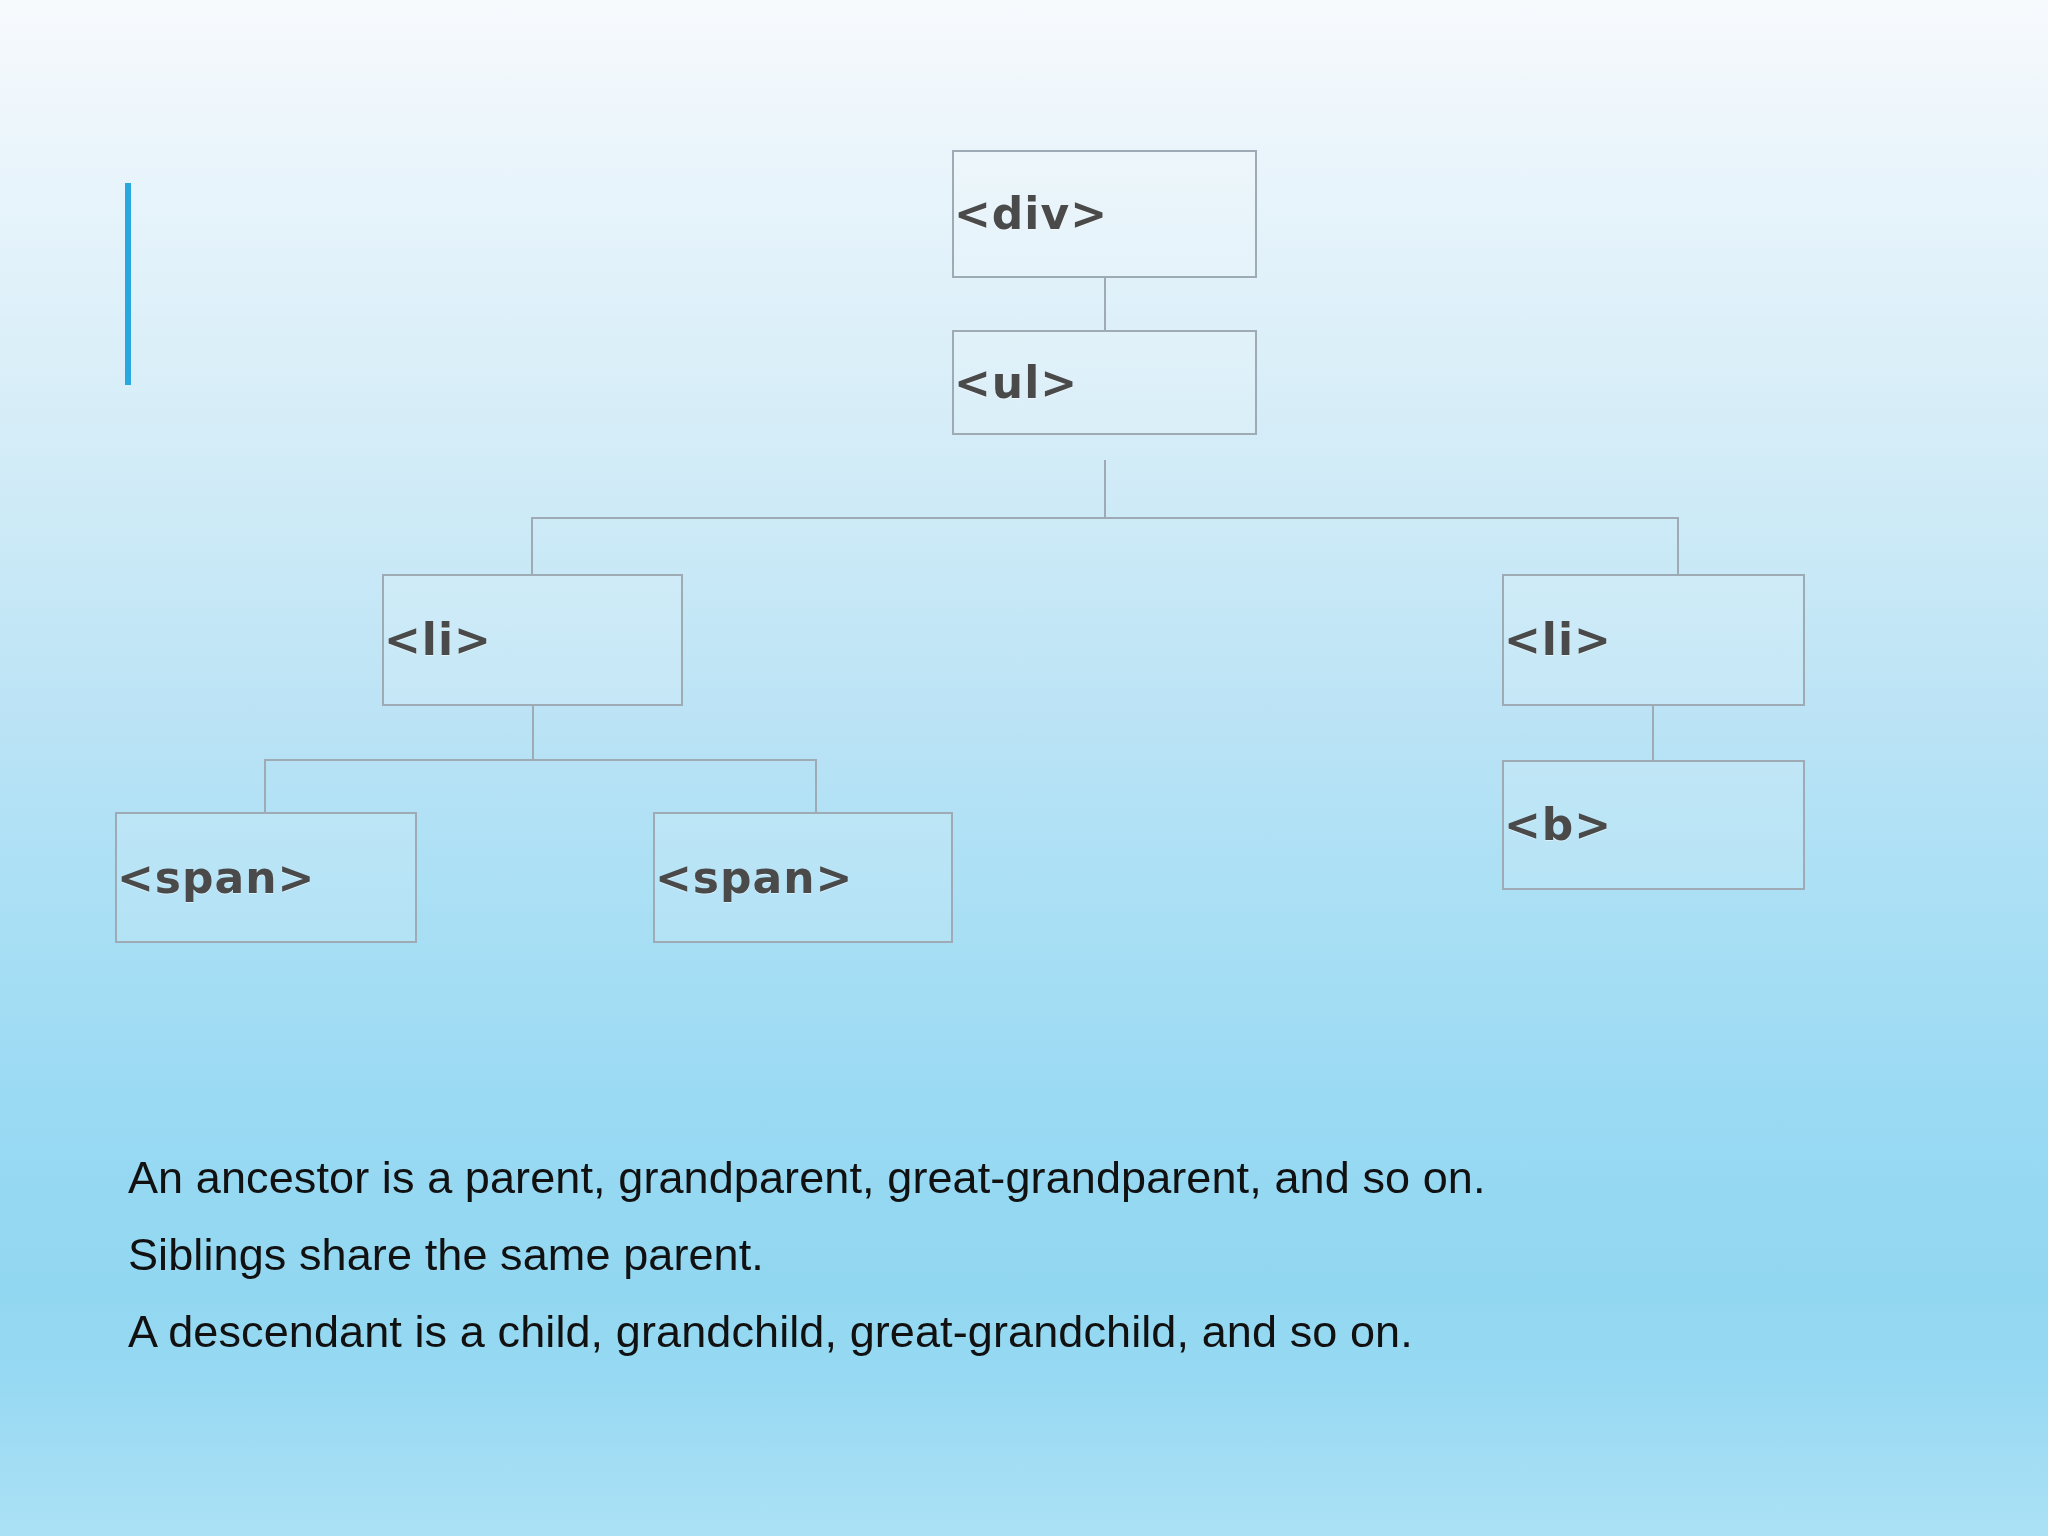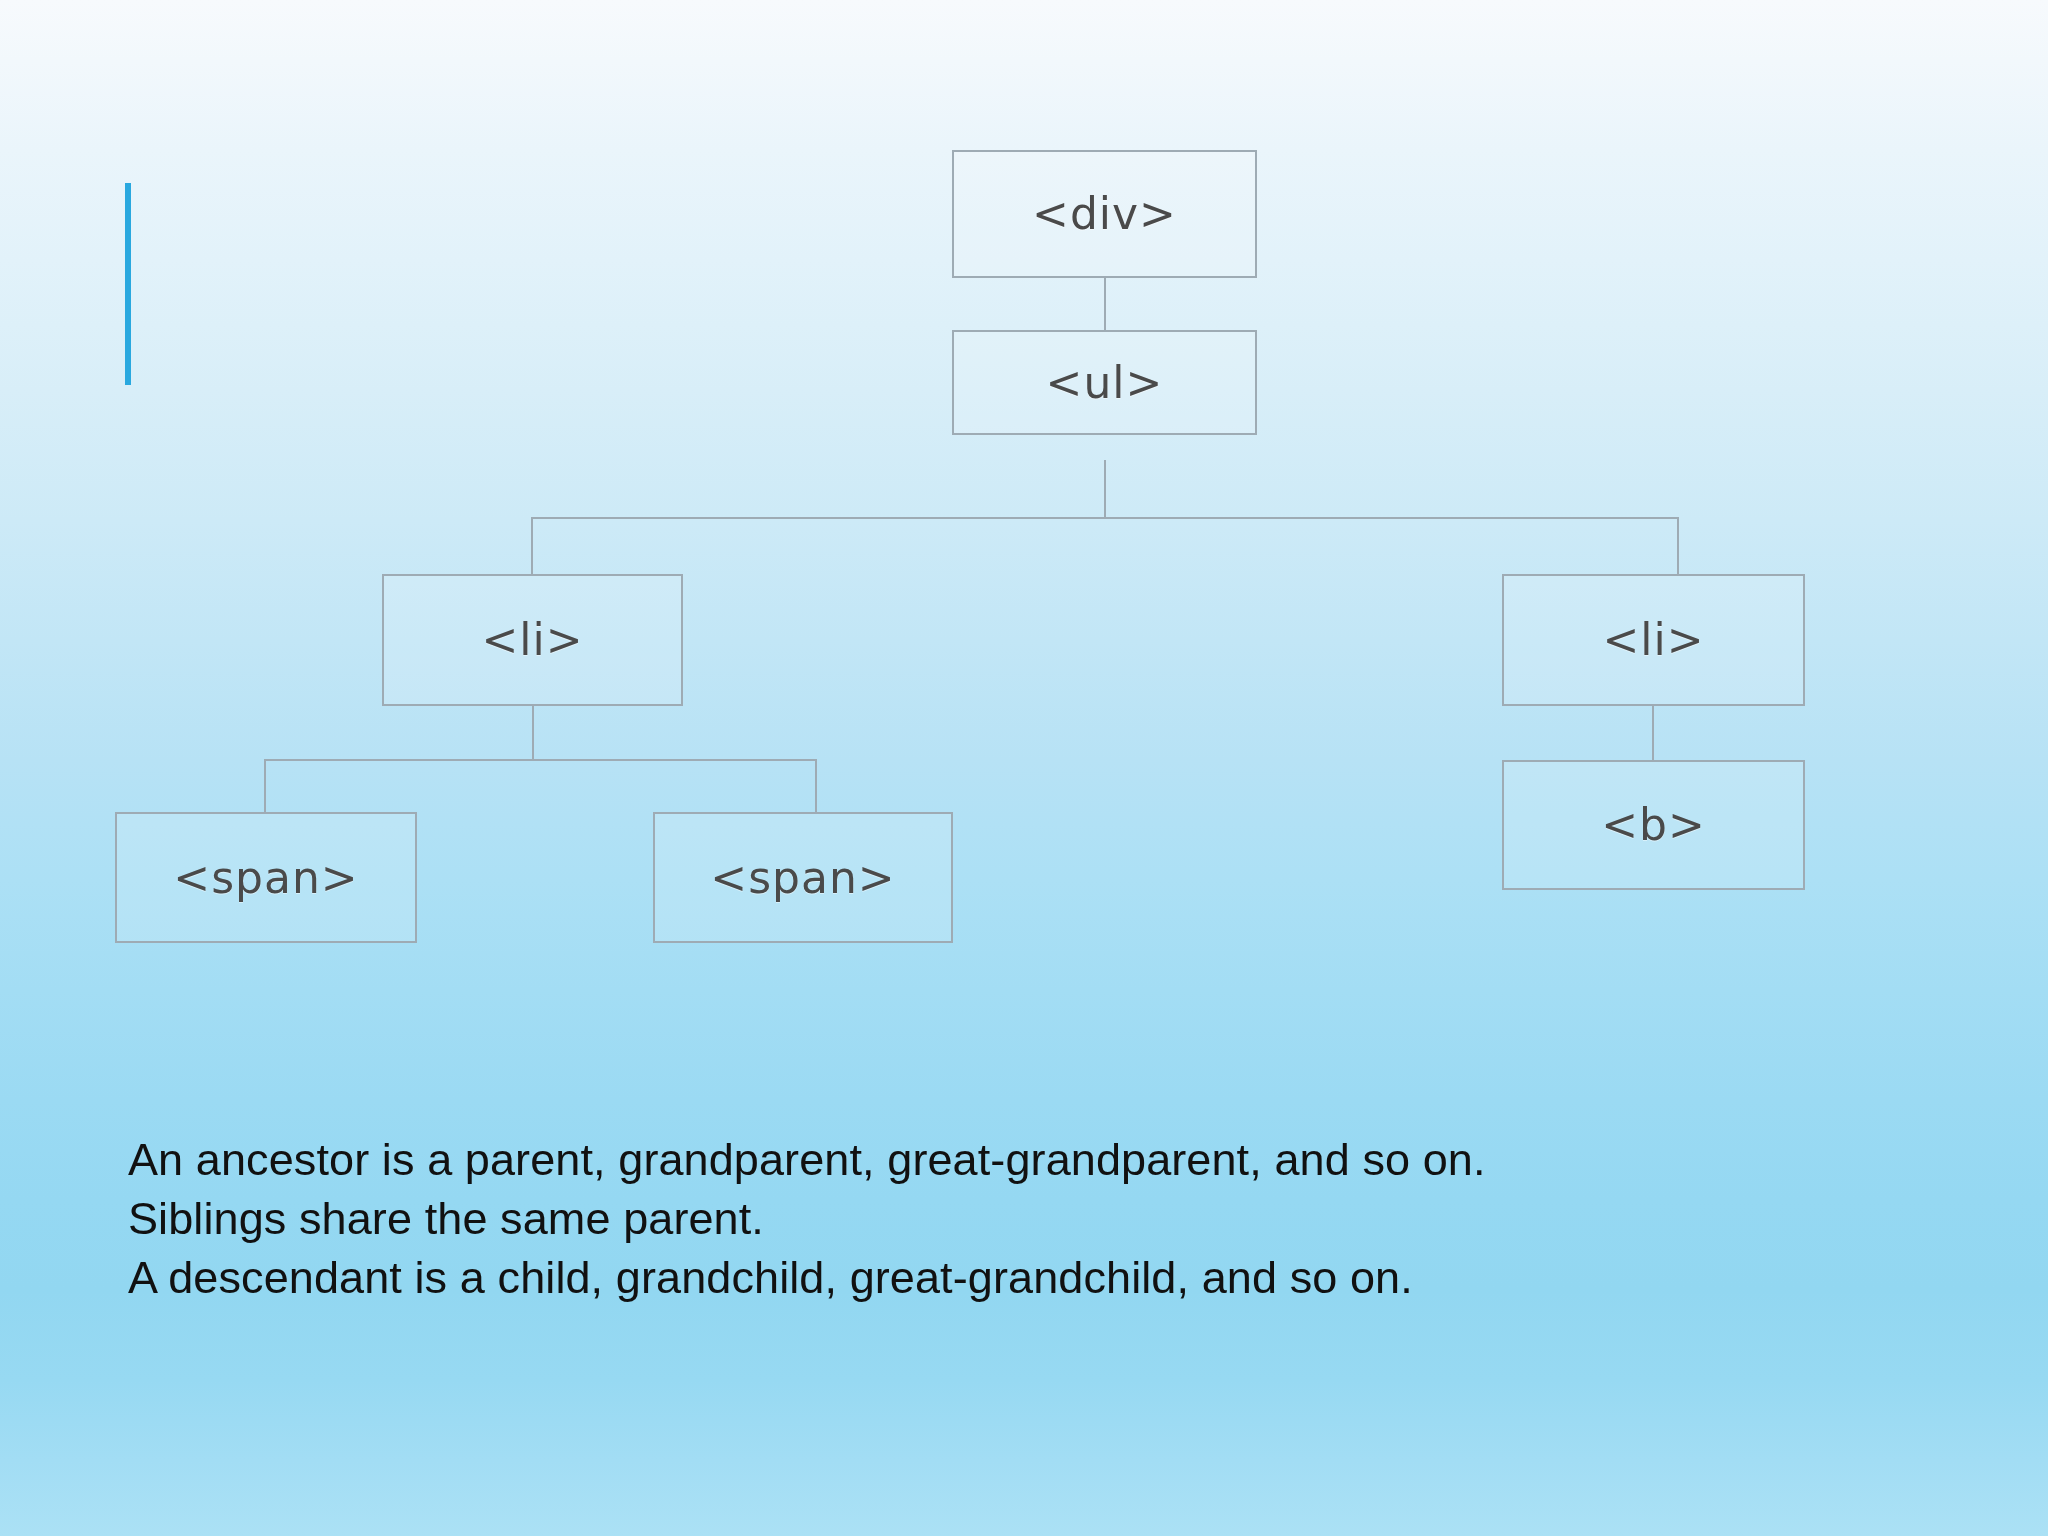--- a/index.html
+++ b/index.html
@@ -52,24 +52,23 @@
   }
 
   
   .node {
     position: absolute;
     box-sizing: border-box;
     border: 2px solid #9eabb4;
     background: rgba(255,255,255,0.14);
     display: flex;
     align-items: center;
-    justify-content: center;
     color: #4a4a4a;
     font-family: "DejaVu Sans", sans-serif;
-    font-weight: 400;
+    font-weight: 700;
     font-size: 44px;
     letter-spacing: 1px;
     text-shadow: 0 1px 0 rgba(255,255,255,0.45);
     z-index: 3;
   }
   .node-label {
     white-space: nowrap;
     line-height: 1;
   }
 
@@ -88,21 +87,21 @@
     left: 128px;
     top: 1130px;
     width: 1860px;
     color: #111111;
     font-family: "Liberation Sans", sans-serif;
     font-size: 45px;
     line-height: 59px;
     font-weight: 400;
     letter-spacing: 0.1px;
   }
-  .caption-line { white-space: nowrap; }
+  .caption-line { white-space: nowrap; margin-top: 18px; }
 </style>
 </head>
 <body>
 
 <div id="slide">
 
   <div class="accent-bar"></div>
 
   <div class="conn conn-v" style="left:1104px; top:278px; height:54px;"></div>
 

